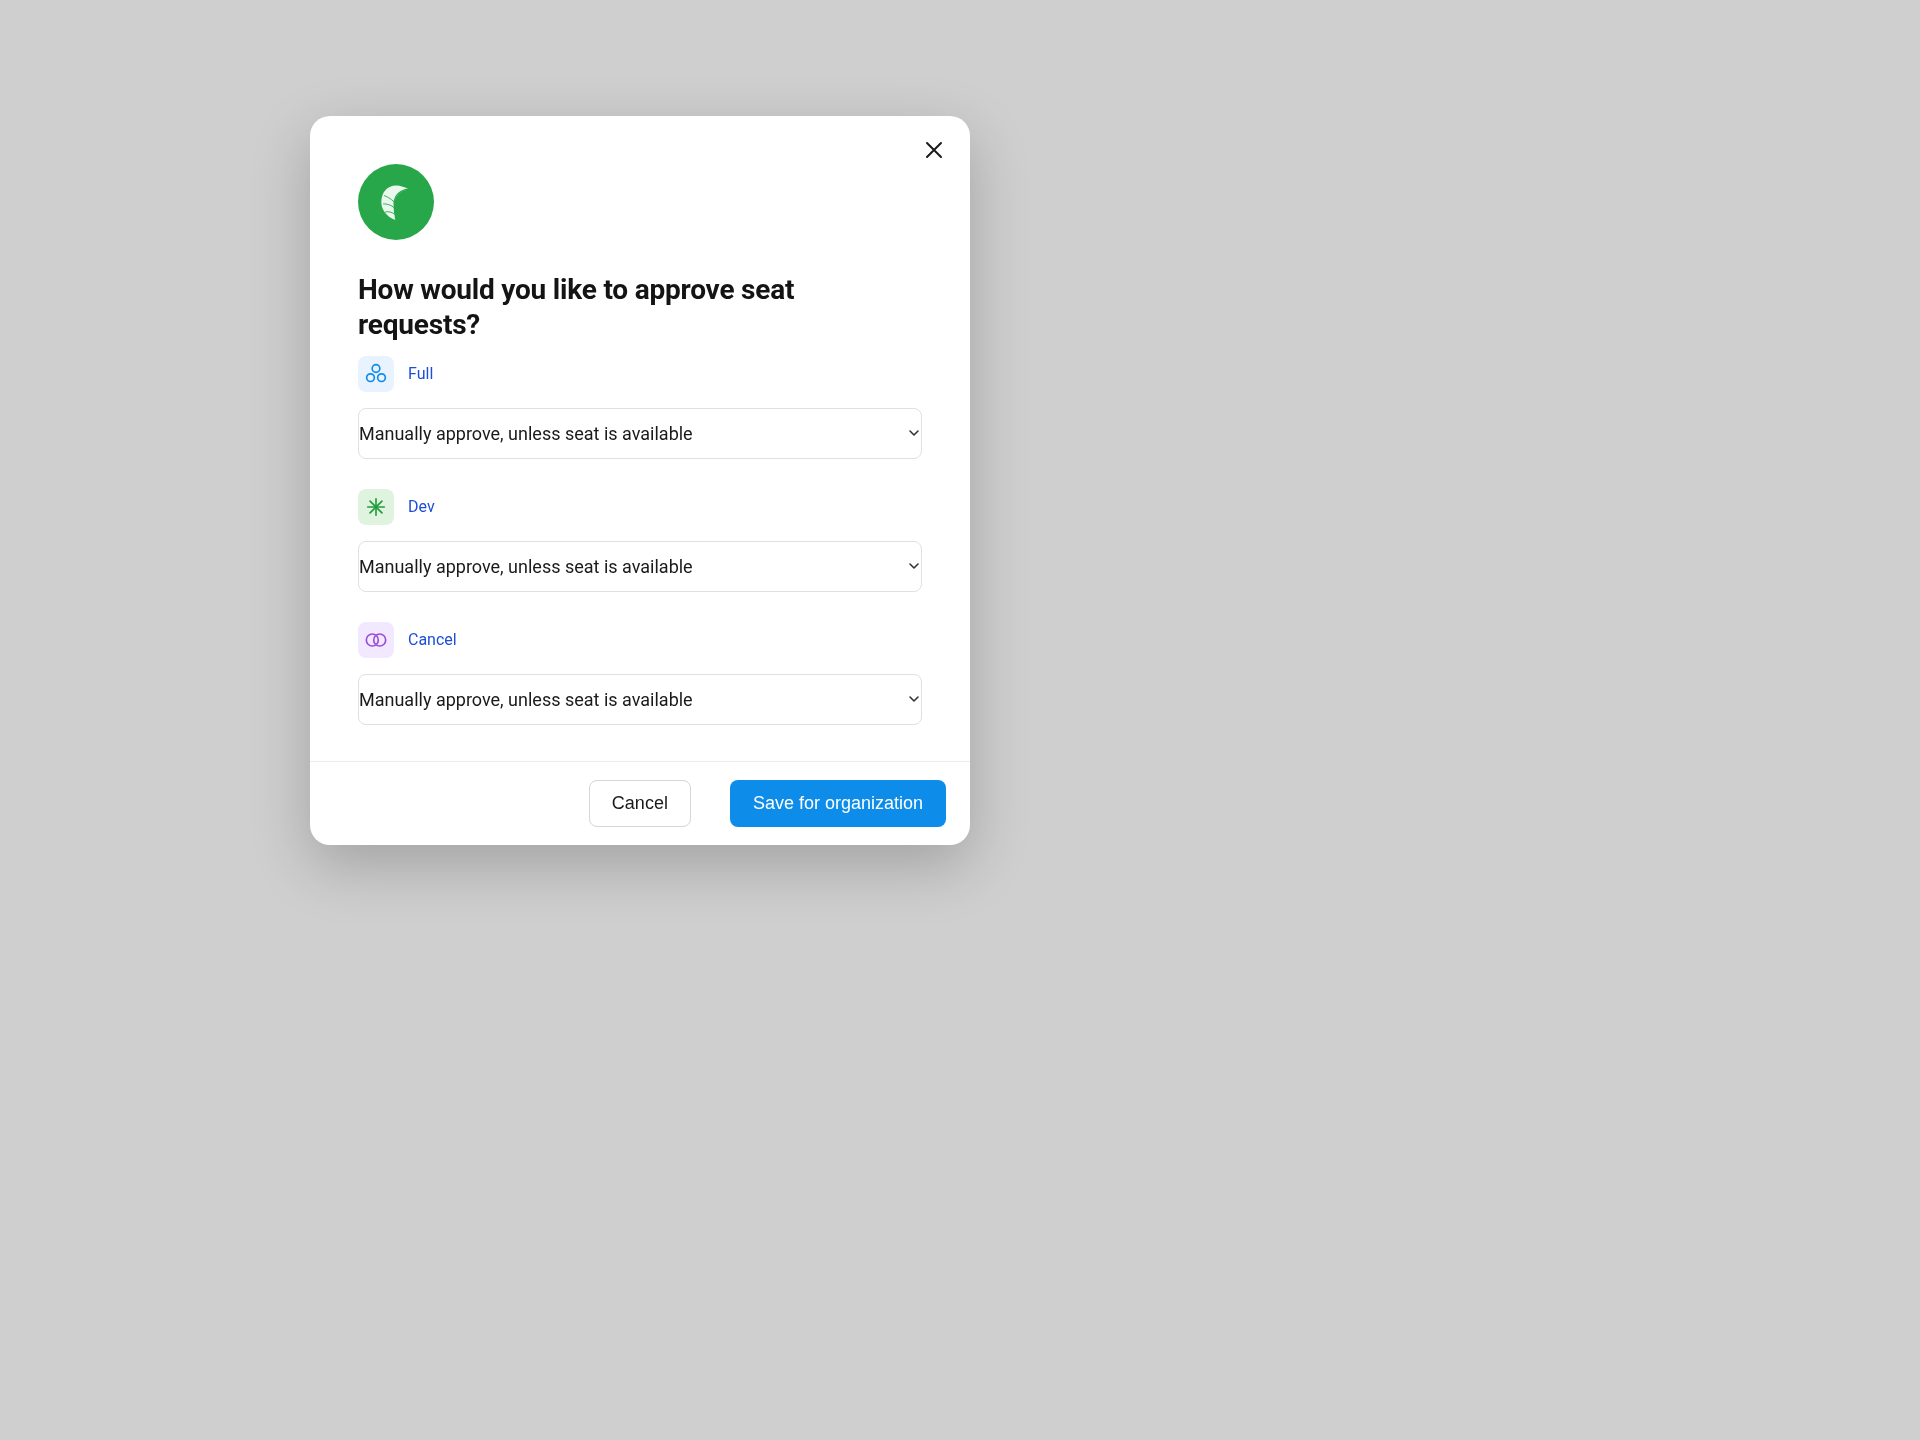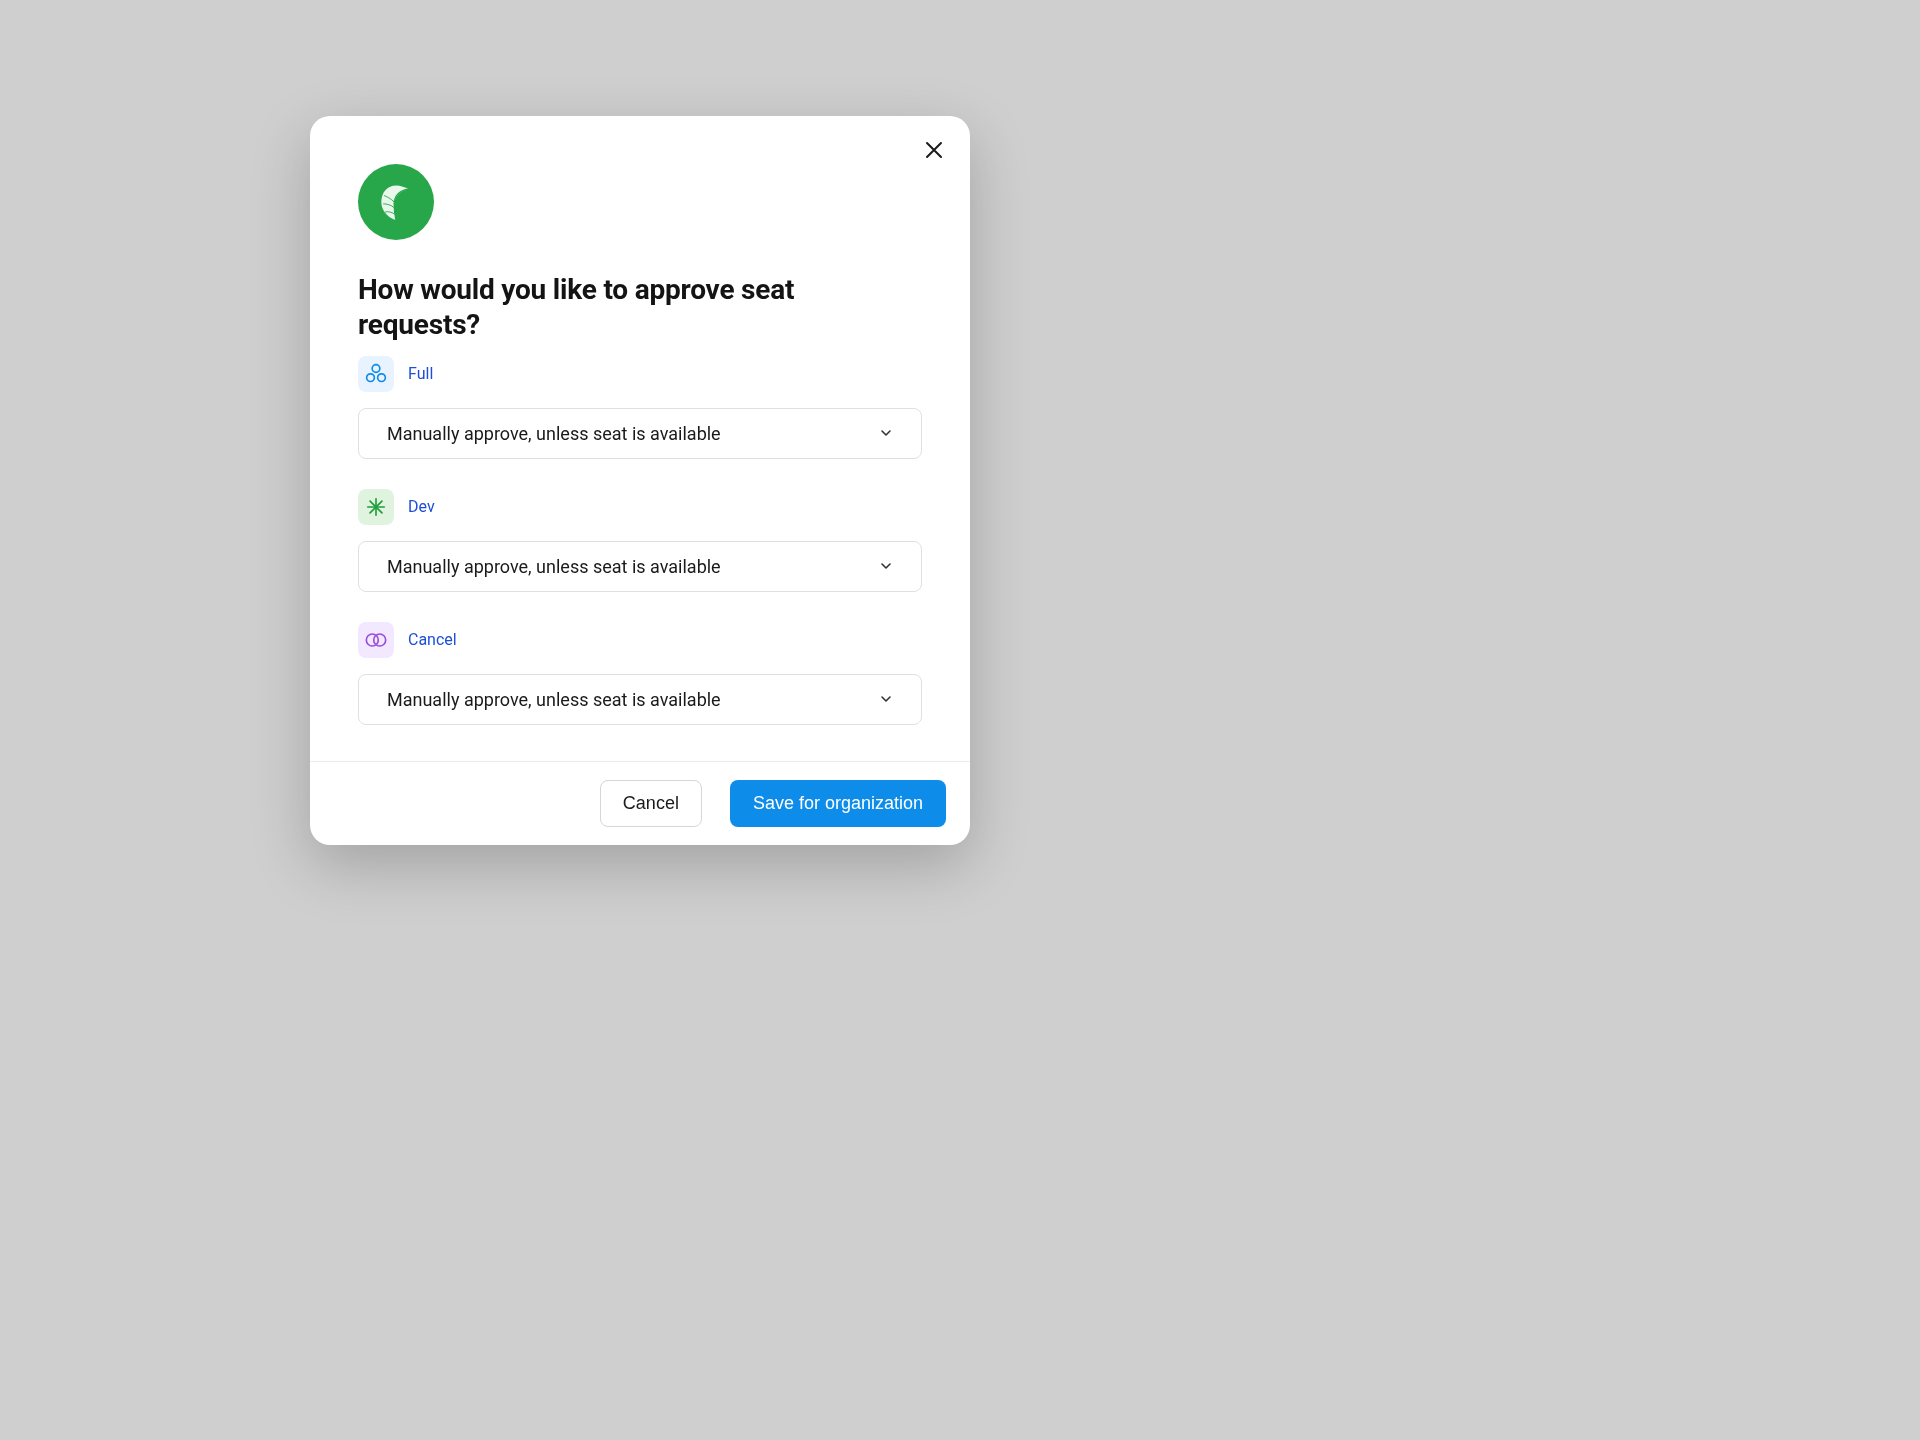--- a/index.html
+++ b/index.html
@@ -89,21 +89,21 @@
   .seat-badge.collab { background: #f2e8ff; }
   .seat-label {
     font-size: 16px;
     font-weight: 400;
     color: #1d4ed8;
   }
   .select-box {
     width: 100%;
     border: 1px solid #e0e0e0;
     border-radius: 8px;
-    padding: 14px 28px;
+    padding: 14px 0;
     font-size: 18px;
     color: #1a1a1a;
     background: #fff;
     display: flex;
     align-items: center;
     justify-content: space-between;
     cursor: pointer;
     gap: 7px;
   }
   .chevron {
@@ -130,20 +130,21 @@
     border: 1px solid transparent;
   }
   .btn.secondary {
     background: #fff;
     color: #1a1a1a;
     border: 1px solid #d6d6d6;
   }
   .btn.primary {
     background: #0d8ce9;
     color: #fff;
+    margin-left: 11px;
   }
 </style>
 </head>
 <body>
 
 <div class="modal">
 
   <button class="close-btn">
     <svg width="20" height="20" viewBox="0 0 20 20" fill="none">
       <path d="M3 3 L17 17 M17 3 L3 17" stroke="currentColor" stroke-width="2" stroke-linecap="round"></path>

